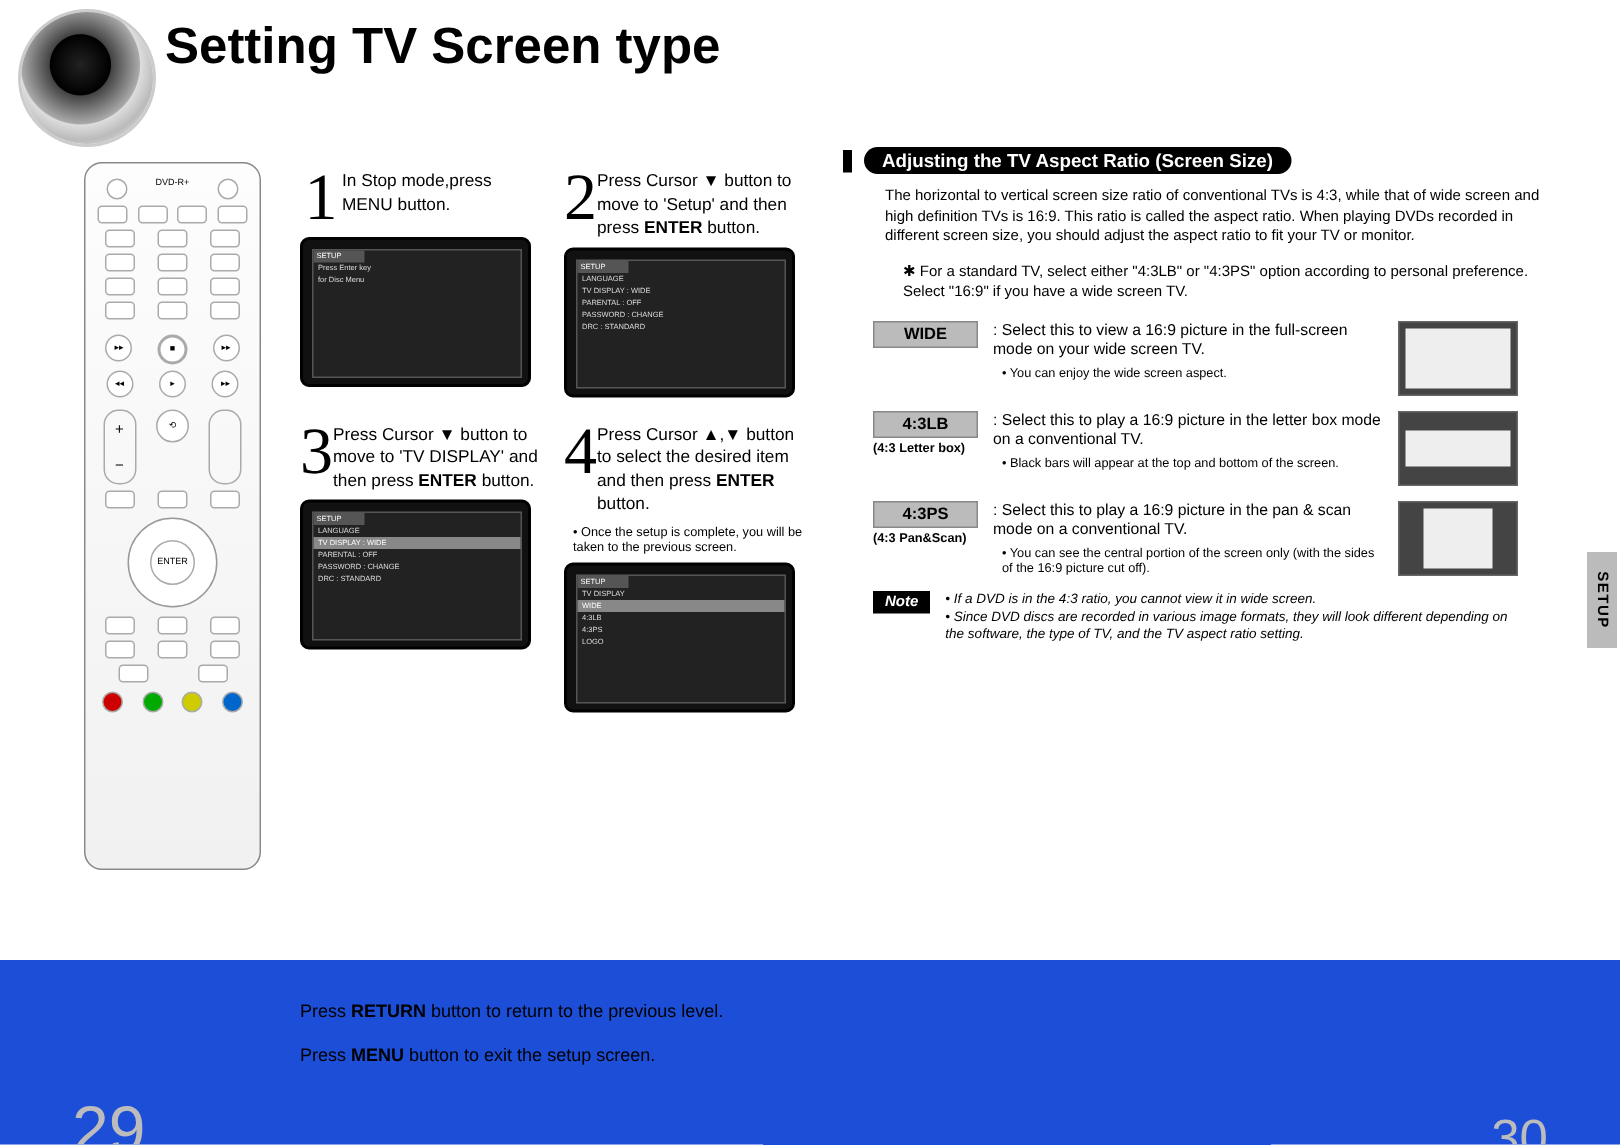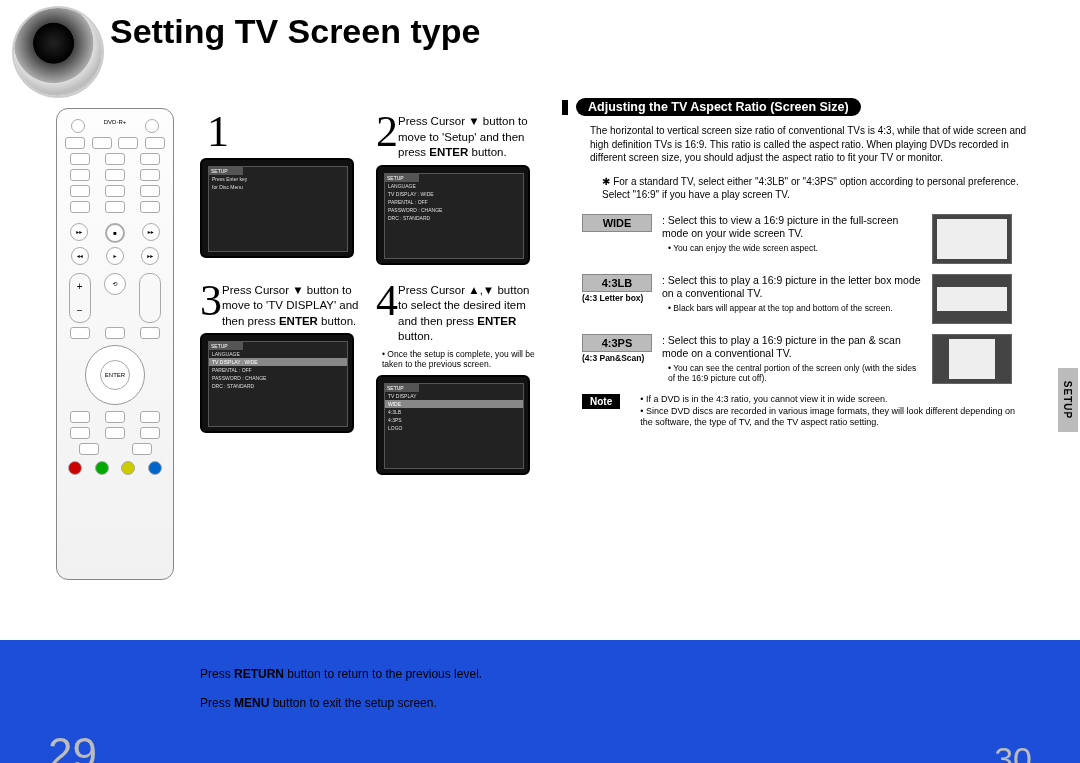--- a/index.html
+++ b/index.html
@@ -36,21 +36,21 @@
   .mode-row{display:flex;align-items:flex-start;margin:4px 0 10px 20px;gap:10px;}
   .mode-label{background:#bbb;border:1px solid #888;font-size:11px;font-weight:bold;text-align:center;padding:2px 0;width:68px;}
   .mode-sub{font-size:8.5px;font-weight:bold;width:68px;margin-top:1px;}
   .mode-txt{font-size:10.5px;line-height:1.3;width:260px;}
   .mode-bul{font-size:8.5px;line-height:1.25;margin-top:2px;margin-left:6px;}
   .mode-img{width:78px;height:48px;border:1px solid #666;background:#444;position:relative;overflow:hidden;}
   .mode-img .inner{position:absolute;background:#eee;}
   .wide .inner{left:4px;top:4px;right:4px;bottom:4px;}
   .lb .inner{left:4px;top:12px;right:4px;bottom:12px;}
   .ps .inner{left:16px;top:4px;right:16px;bottom:4px;}
-  .note-row{display:flex;align-items:flex-start;margin:10px 0 0 20px;gap:20px;}
+  .note-row{display:flex;align-items:flex-start;margin:10px 0 0 20px;gap:10px;font-style:italic;}
   .note-pill{background:#000;color:#fff;font-size:10px;font-weight:bold;padding:2px 8px;}
   .note-txt{font-size:9px;line-height:1.3;width:380px;}
   .tab{position:absolute;right:-20px;top:390px;width:64px;height:20px;background:#bbb;color:#000;font-size:10px;font-weight:bold;display:flex;align-items:center;justify-content:center;transform:rotate(90deg);letter-spacing:1px;}
   .bottom{position:absolute;left:0;top:640px;width:1080px;height:153px;background:#1d4ed8;}
   .bottom-txt{position:absolute;left:200px;top:20px;font-size:12px;line-height:2.4;}
   .pgl{position:absolute;left:48px;bottom:14px;font-size:44px;color:#bcbcbc;font-family:Arial;}
   .pgr{position:absolute;right:48px;bottom:14px;font-size:34px;color:#bcbcbc;font-family:Arial;}
 </style>
 </head>
 <body>
@@ -135,20 +135,21 @@
           <div class="r-btn r-c" style="background:#06c"></div>
         </div>
     </div>
   </div>
 
   <div class="step-grid">
     <div class="step-pair">
       <div class="step-block">
         <div class="step">
           <div class="stepnum">1</div>
+          <div class="steptxt">In Stop mode,press MENU button.</div>
         </div>
         <div class="thumb">
             <div class="osd">
               <div class="hdr">SETUP</div>
               <div class="line">Press Enter key</div>
               <div class="line">for Disc Menu</div>
             </div>
           </div>
       </div>
       <div class="step-block">
@@ -205,21 +206,21 @@
       </div>
     </div>
   </div>
 
   <div class="right">
     <div class="sect-head">
       <div class="sect-bar"></div>
       <div class="sect-pill">Adjusting the TV Aspect Ratio (Screen Size)</div>
     </div>
     <div class="bodytxt">The horizontal to vertical screen size ratio of conventional TVs is 4:3, while that of wide screen and high definition TVs is 16:9. This ratio is called the aspect ratio. When playing DVDs recorded in different screen size, you should adjust the aspect ratio to fit your TV or monitor.</div>
-    <div class="star">✱ For a standard TV, select either "4:3LB" or "4:3PS" option according to personal preference. Select "16:9" if you have a play screen TV.</div>
+    <div class="star">✱ For a standard TV, select either "4:3LB" or "4:3PS" option according to personal preference. Select "16:9" if you have a wide screen TV.</div>
 
     <div class="mode-row">
       <div>
         <div class="mode-label">WIDE</div>
       </div>
       <div class="mode-txt">
         <span>: Select this to view a 16:9 picture in the full-screen mode on your wide screen TV.</span>
         <div class="mode-bul">• You can enjoy the wide screen aspect.</div>
       </div>
       <div class="mode-img wide">

